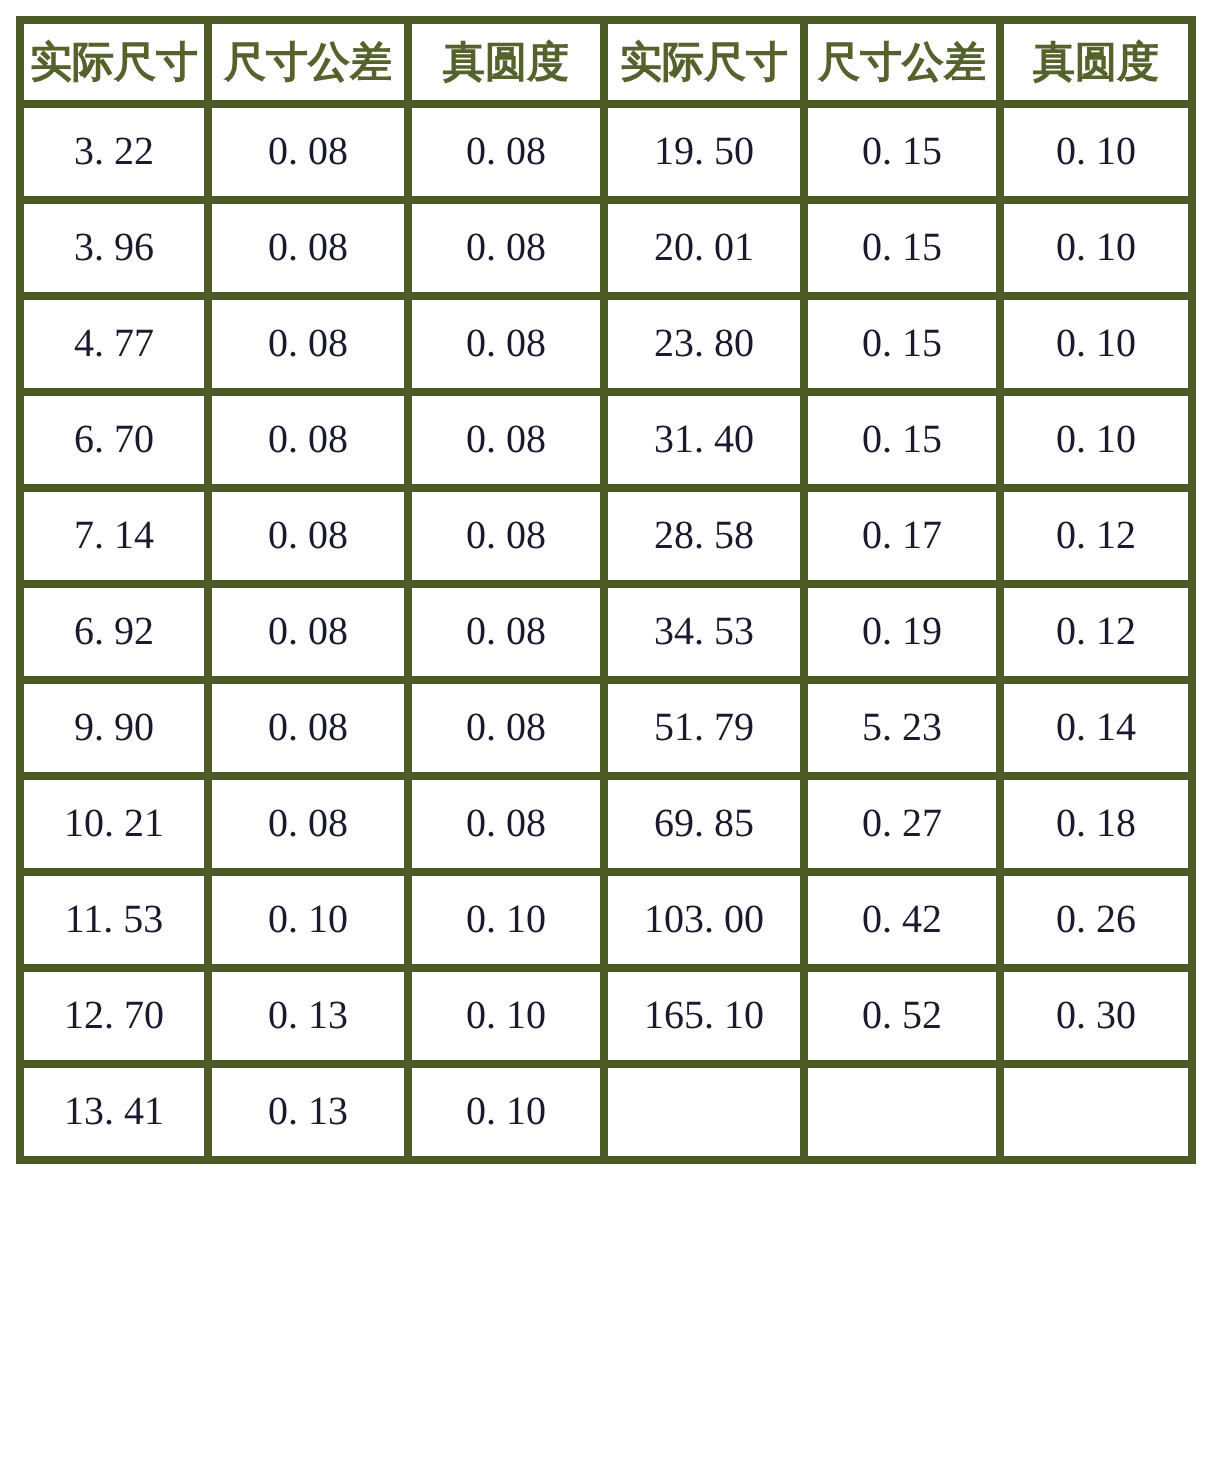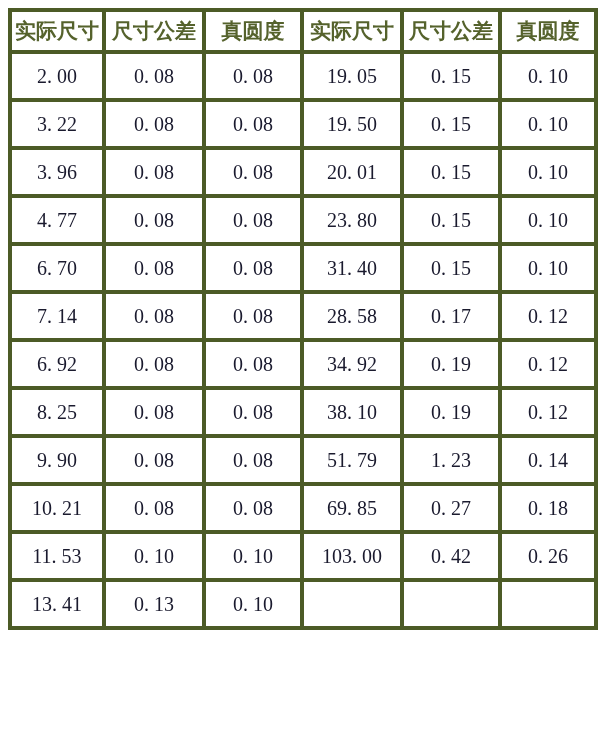--- a/index.html
+++ b/index.html
@@ -110,28 +110,20 @@
         <th>
           <span class="hdr-val">尺寸公差</span>
         </th>
         <th>
           <span class="hdr-val">真圆度</span>
         </th>
       </tr>
     </thead>
     <tbody>
       <tr>
-        <td><span class="cell-val">2. 00</span></td>
-        <td><span class="cell-val">0. 08</span></td>
-        <td><span class="cell-val">0. 08</span></td>
-        <td><span class="cell-val">19. 05</span></td>
-        <td><span class="cell-val">0. 15</span></td>
-        <td><span class="cell-val">0. 10</span></td>
-      </tr>
-      <tr>
         <td><span class="cell-val">3. 22</span></td>
         <td><span class="cell-val">0. 08</span></td>
         <td><span class="cell-val">0. 08</span></td>
         <td><span class="cell-val">19. 50</span></td>
         <td><span class="cell-val">0. 15</span></td>
         <td><span class="cell-val">0. 10</span></td>
       </tr>
       <tr>
         <td><span class="cell-val">3. 96</span></td>
         <td><span class="cell-val">0. 08</span></td>
@@ -161,57 +153,57 @@
         <td><span class="cell-val">0. 08</span></td>
         <td><span class="cell-val">0. 08</span></td>
         <td><span class="cell-val">28. 58</span></td>
         <td><span class="cell-val">0. 17</span></td>
         <td><span class="cell-val">0. 12</span></td>
       </tr>
       <tr>
         <td><span class="cell-val">6. 92</span></td>
         <td><span class="cell-val">0. 08</span></td>
         <td><span class="cell-val">0. 08</span></td>
-        <td><span class="cell-val">34. 92</span></td>
+        <td><span class="cell-val">34. 53</span></td>
         <td><span class="cell-val">0. 19</span></td>
         <td><span class="cell-val">0. 12</span></td>
       </tr>
       <tr>
-        <td><span class="cell-val">8. 25</span></td>
-        <td><span class="cell-val">0. 08</span></td>
-        <td><span class="cell-val">0. 08</span></td>
-        <td><span class="cell-val">38. 10</span></td>
-        <td><span class="cell-val">0. 19</span></td>
-        <td><span class="cell-val">0. 12</span></td>
-      </tr>
-      <tr>
         <td><span class="cell-val">9. 90</span></td>
         <td><span class="cell-val">0. 08</span></td>
         <td><span class="cell-val">0. 08</span></td>
         <td><span class="cell-val">51. 79</span></td>
-        <td><span class="cell-val">1. 23</span></td>
+        <td><span class="cell-val">5. 23</span></td>
         <td><span class="cell-val">0. 14</span></td>
       </tr>
       <tr>
         <td><span class="cell-val">10. 21</span></td>
         <td><span class="cell-val">0. 08</span></td>
         <td><span class="cell-val">0. 08</span></td>
         <td><span class="cell-val">69. 85</span></td>
         <td><span class="cell-val">0. 27</span></td>
         <td><span class="cell-val">0. 18</span></td>
       </tr>
       <tr>
         <td><span class="cell-val">11. 53</span></td>
         <td><span class="cell-val">0. 10</span></td>
         <td><span class="cell-val">0. 10</span></td>
         <td><span class="cell-val">103. 00</span></td>
         <td><span class="cell-val">0. 42</span></td>
         <td><span class="cell-val">0. 26</span></td>
       </tr>
       <tr>
+        <td><span class="cell-val">12. 70</span></td>
+        <td><span class="cell-val">0. 13</span></td>
+        <td><span class="cell-val">0. 10</span></td>
+        <td><span class="cell-val">165. 10</span></td>
+        <td><span class="cell-val">0. 52</span></td>
+        <td><span class="cell-val">0. 30</span></td>
+      </tr>
+      <tr>
         <td><span class="cell-val">13. 41</span></td>
         <td><span class="cell-val">0. 13</span></td>
         <td><span class="cell-val">0. 10</span></td>
         <td><span class="cell-val"></span></td>
         <td><span class="cell-val"></span></td>
         <td><span class="cell-val"></span></td>
       </tr>
     </tbody>
   </table>
 </div>

